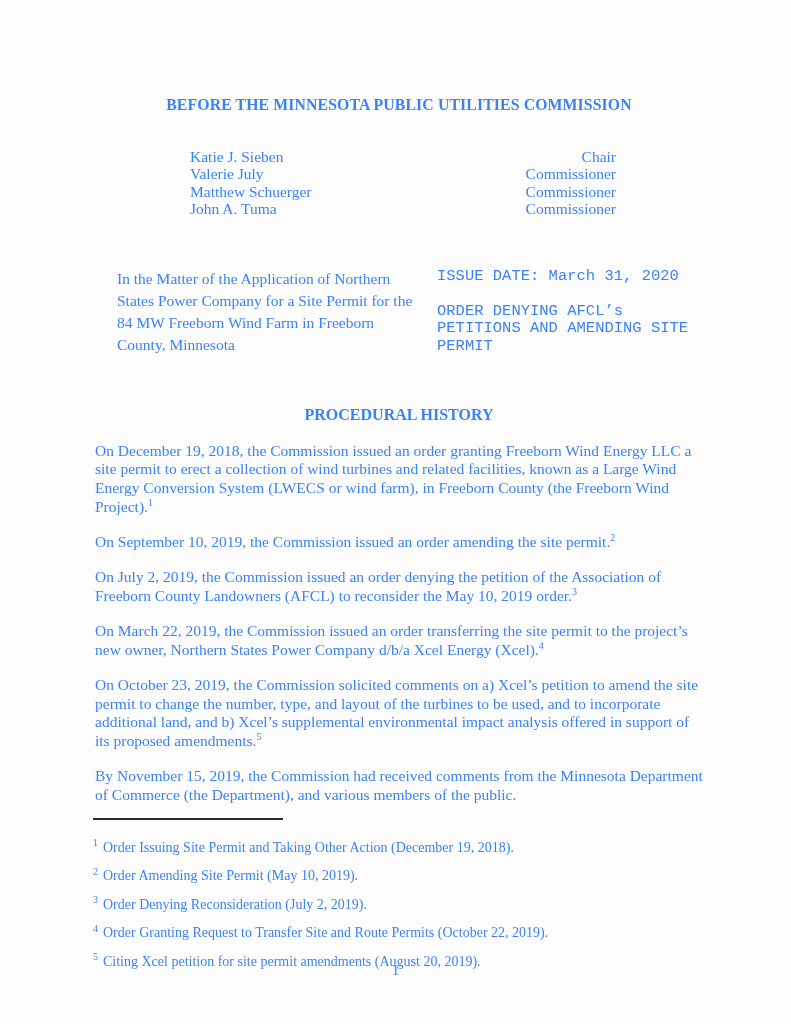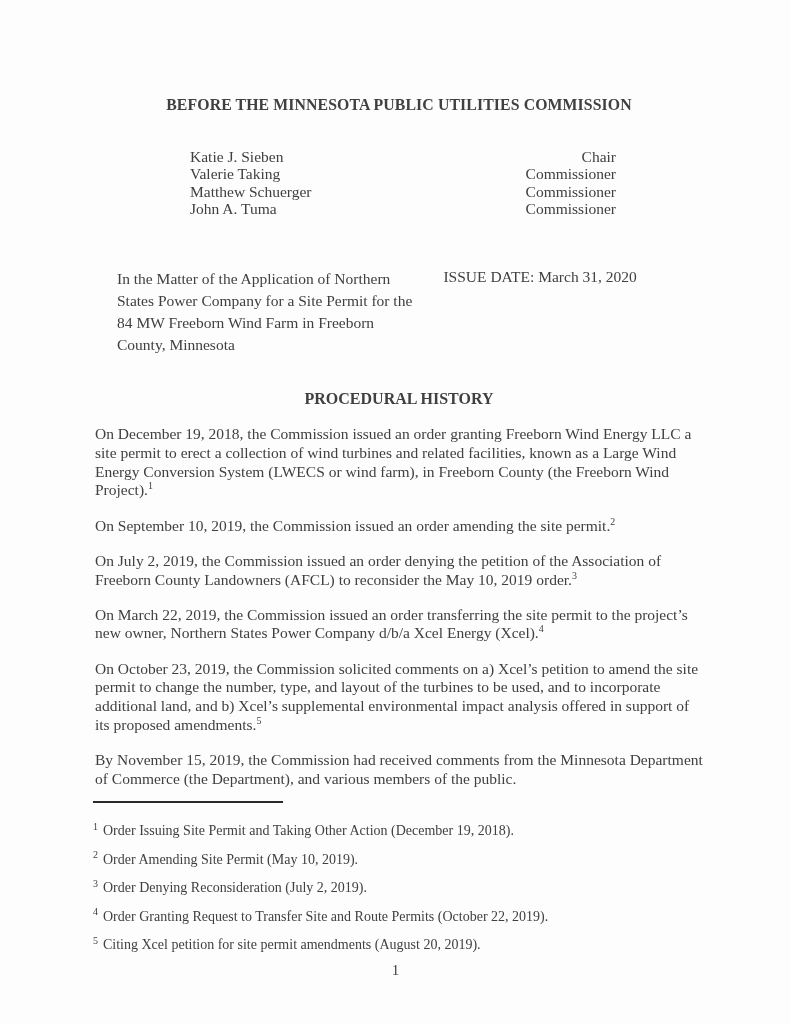--- a/index.html
+++ b/index.html
@@ -6,21 +6,21 @@
     margin: 0;
     padding: 0;
     background: #e8e8e8;
   }
   .page {
     position: relative;
     width: 791px;
     height: 1024px;
     margin: 0 auto;
     background: #fdfdfd;
-    color: #404040;
+    color: #3b82f6;
     font-family: "Liberation Serif", "DejaVu Serif", serif;
     font-size: 15.5px;
     line-height: 18.7px;
     overflow: hidden;
   }
   .content {
     padding: 96px 86px 0 93px;
   }
   .doc-title {
     text-align: center;
@@ -43,22 +43,23 @@
     display: flex;
     margin-top: 50px;
   }
   .caption-left {
     width: 308px;
     margin-left: 24px;
     line-height: 22px;
   }
   .caption-right {
     width: 262px;
-    margin-left: 19px;
+    margin-left: 12px;
     line-height: 17.6px;
+    font-family: Liberation Mono, monospace;
   }
   .caption-right .block { margin: 0 0 17px 0; }
   .section-heading {
     text-align: center;
     font-weight: bold;
     font-size: 16px;
     margin: 34px 0 0 0;
   }
   .para {
     margin: 16.5px 0 0 2px;
@@ -101,37 +102,38 @@
   <div class="content">
 
     <div class="doc-title">BEFORE THE MINNESOTA PUBLIC UTILITIES COMMISSION</div>
 
     <div class="commissioners">
       <div class="commissioner-row">
         <span>Katie J. Sieben</span>
         <span>Chair</span>
       </div>
       <div class="commissioner-row">
-        <span>Valerie Taking</span>
+        <span>Valerie July</span>
         <span>Commissioner</span>
       </div>
       <div class="commissioner-row">
         <span>Matthew Schuerger</span>
         <span>Commissioner</span>
       </div>
       <div class="commissioner-row">
         <span>John A. Tuma</span>
         <span>Commissioner</span>
       </div>
     </div>
 
     <div class="caption">
       <div class="caption-left">In the Matter of the Application of Northern States Power Company for a Site Permit for the 84 MW Freeborn Wind Farm in Freeborn County, Minnesota</div>
       <div class="caption-right">
         <div class="block">ISSUE DATE: March 31, 2020</div>
+        <div class="block">ORDER DENYING AFCL’s PETITIONS AND AMENDING SITE PERMIT</div>
       </div>
     </div>
 
     <div class="section-heading">PROCEDURAL HISTORY</div>
 
     <p class="para"><span>On December 19, 2018, the Commission issued an order granting Freeborn Wind Energy LLC a site permit to erect a collection of wind turbines and related facilities, known as a Large Wind Energy Conversion System (LWECS or wind farm), in Freeborn County (the Freeborn Wind Project).</span><sup>1</sup></p>
 
     <p class="para"><span>On September 10, 2019, the Commission issued an order amending the site permit.</span><sup>2</sup></p>
 
     <p class="para"><span>On July 2, 2019, the Commission issued an order denying the petition of the Association of Freeborn County Landowners (AFCL) to reconsider the May 10, 2019 order.</span><sup>3</sup></p>

